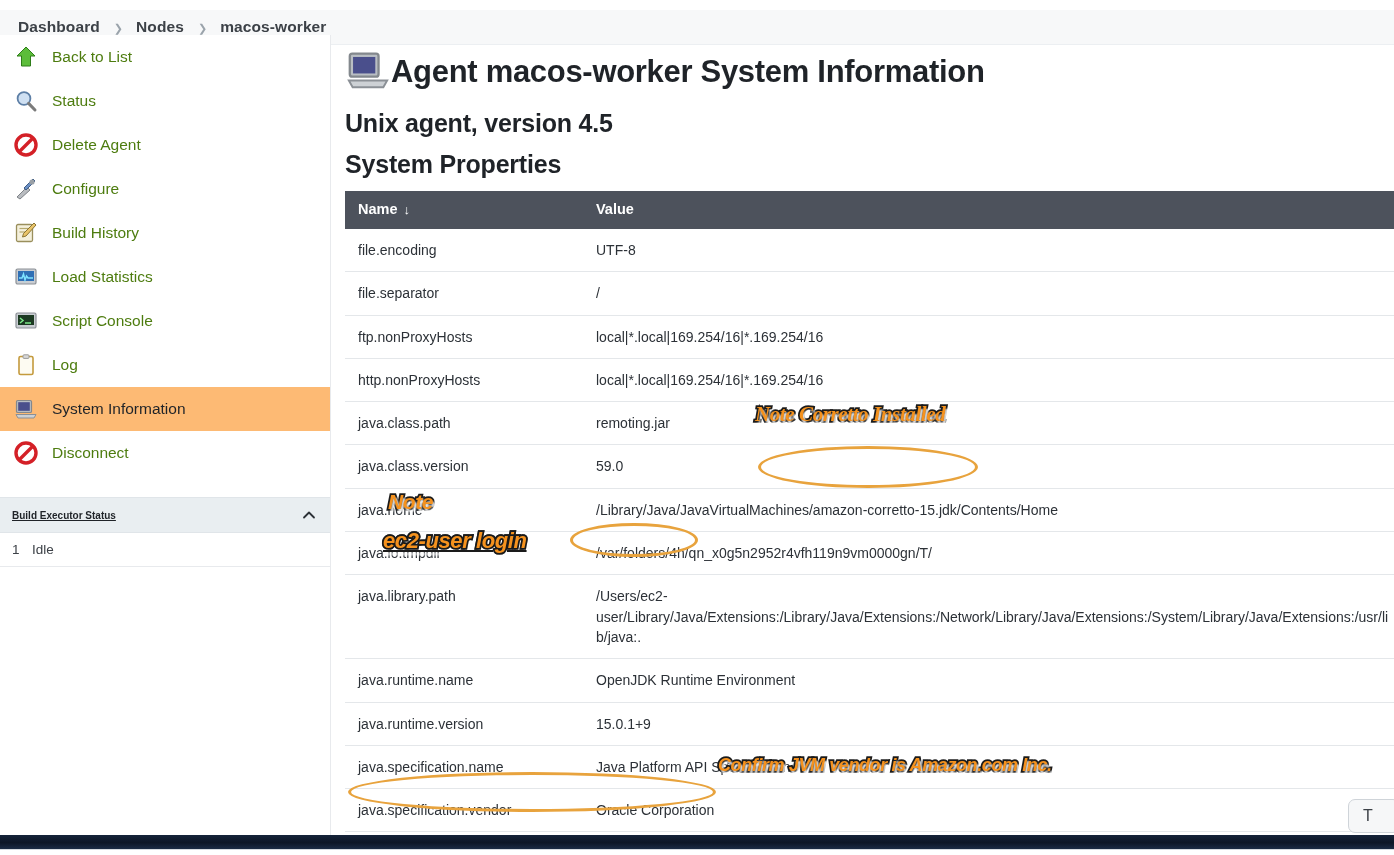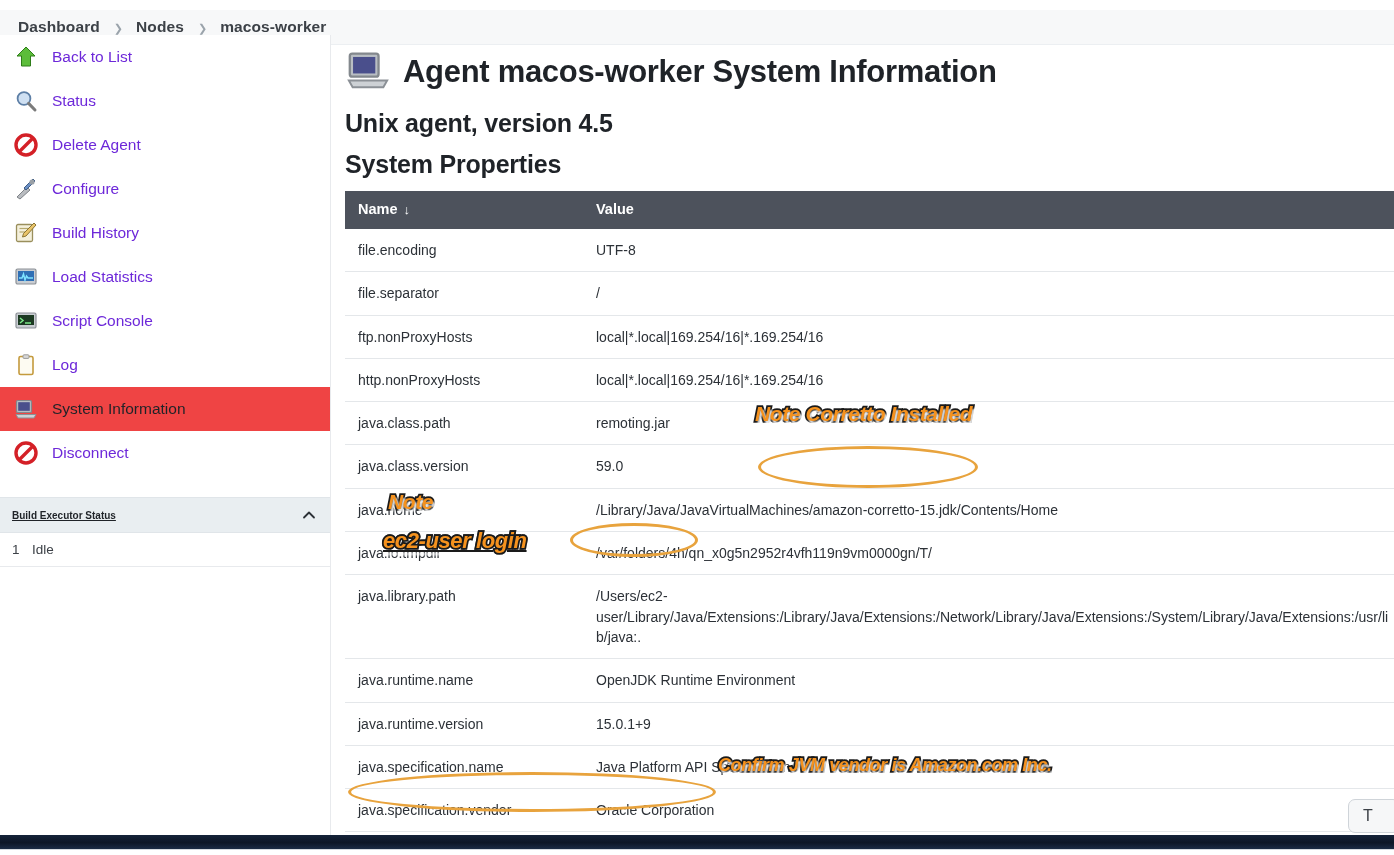--- a/index.html
+++ b/index.html
@@ -36,29 +36,29 @@
     width: 331px; height: 820px;
     background: #ffffff;
     border-right: 1px solid #e8eaed;
   }
   .side-item {
     height: 44px;
     display: flex; align-items: center;
     padding-left: 12px;
     cursor: pointer;
   }
-  .side-item.active { background: #ef4444; }
+  .side-item.active { background: #fdba74; }
   .side-ico {
     width: 28px; height: 28px;
     margin-right: 12px;
     flex: 0 0 28px;
     display: flex; align-items: center; justify-content: center;
   }
   .side-label {
-    font-size: 15.5px; color: #6d28d9;
+    font-size: 15.5px; color: #4d7c0f;
   }
   .side-item.active .side-label { color: #1f2328; }
 
   
   .exec-head {
     margin-top: 22px;
     height: 36px;
     background: #e9eef1;
     display: flex; align-items: center;
     padding: 0 14px 0 12px;
@@ -82,21 +82,21 @@
   
   .main {
     position: absolute; top: 35px; left: 331px;
     width: 1063px; height: 820px;
     padding: 0 0 0 14px;
     overflow: hidden;
   }
   .page-title {
     display: flex; align-items: center;
     margin-top: 12px;
-    gap: 12px;
+    gap: 0;
   }
   .page-title-text {
     font-size: 31px; font-weight: 700; color: #1f2328;
     letter-spacing: -.3px;
   }
   .subtitle {
     font-size: 25px; font-weight: 700; color: #1f2328;
     margin-top: 12px; letter-spacing: -.2px;
   }
   .section-title {
@@ -393,21 +393,21 @@
             <td>Oracle Corporation</td>
           </tr>
           <tr>
             <td class="col-name">java.specification.version</td>
             <td>15</td>
           </tr>
         </tbody>
     </table>
   </div>
 
-  <div class="anno" style="left:755px; top:402px; font-size:21px;">Note Corretto Installed</div>
+  <div class="anno" style="left:755px; top:402px; font-size:21px;font-family:Liberation Serif, serif;">Note Corretto Installed</div>
   <div class="ellipse" style="left:758px; top:446px; width:220px; height:42px;"></div>
 
   <div class="anno" style="left:388px; top:490px; font-size:21px;">Note</div>
   <div class="anno" style="left:383px; top:528px; font-size:22px;text-decoration:underline;">ec2-user login</div>
   <div class="ellipse" style="left:570px; top:523px; width:128px; height:34px;"></div>
 
   <div class="anno" style="left:718px; top:755px; font-size:18px;">Confirm JVM vendor is Amazon.com Inc.</div>
   <div class="ellipse" style="left:348px; top:772px; width:368px; height:40px;"></div>
 
   <div class="corner-btn">T</div>

